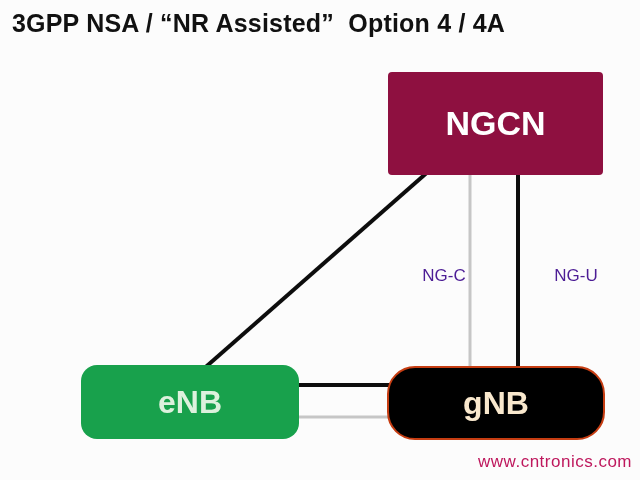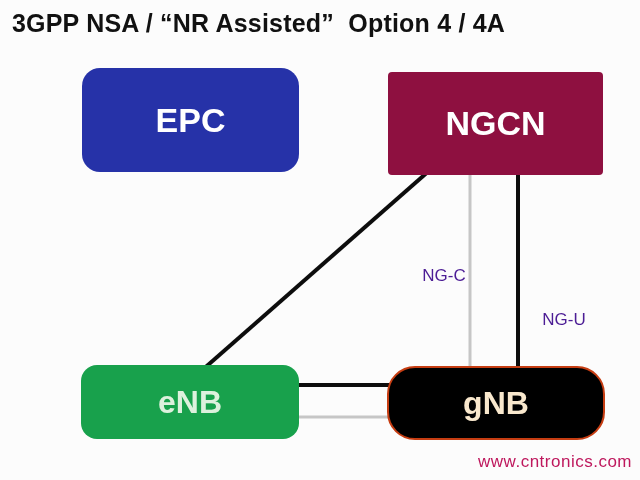--- a/index.html
+++ b/index.html
@@ -82,21 +82,21 @@
   .edge-label {
     position: absolute;
     top: 266px;
     transform: translateX(-50%);
     font-size: 17px;
     color: #4c1d95;
     z-index: 3;
     white-space: nowrap;
   }
   .edge-label-ngc { left: 444px; }
-  .edge-label-ngu { left: 564px; margin-top: 44px; }
+  .edge-label-ngu { left: 576px; }
 
   .watermark {
     position: absolute;
     right: 8px;
     bottom: 8px;
     font-size: 17px;
     color: #be185d;
     z-index: 3;
     letter-spacing: 0.5px;
   }
@@ -109,23 +109,20 @@
   <div class="title">3GPP NSA / “NR Assisted”  Option 4 / 4A</div>
 
   <svg class="lines-layer" width="640" height="480" viewBox="0 0 640 480">
     <line x1="430" y1="170" x2="200" y2="372" stroke="#0d0d0d" stroke-width="4"></line>
     <line x1="470" y1="172" x2="470" y2="372" stroke="#c6c6c6" stroke-width="3"></line>
     <line x1="518" y1="172" x2="518" y2="372" stroke="#0d0d0d" stroke-width="4"></line>
     <line x1="294" y1="385" x2="392" y2="385" stroke="#0d0d0d" stroke-width="4"></line>
     <line x1="294" y1="417" x2="392" y2="417" stroke="#c6c6c6" stroke-width="3"></line>
   </svg>
 
-  <div class="node node-epc">
-    <span>EPC</span>
-  </div>
 
   <div class="node node-ngcn">
     <span>NGCN</span>
   </div>
 
   <div class="node node-enb">
     <span>eNB</span>
   </div>
 
   <div class="node node-gnb">

